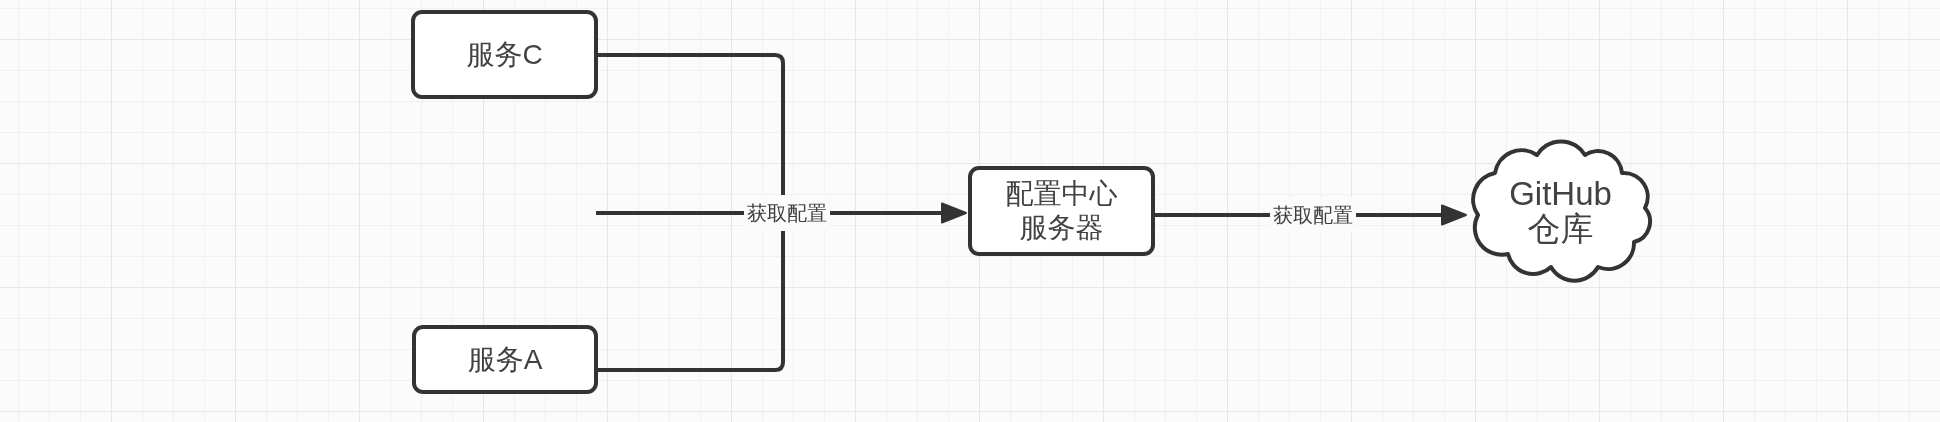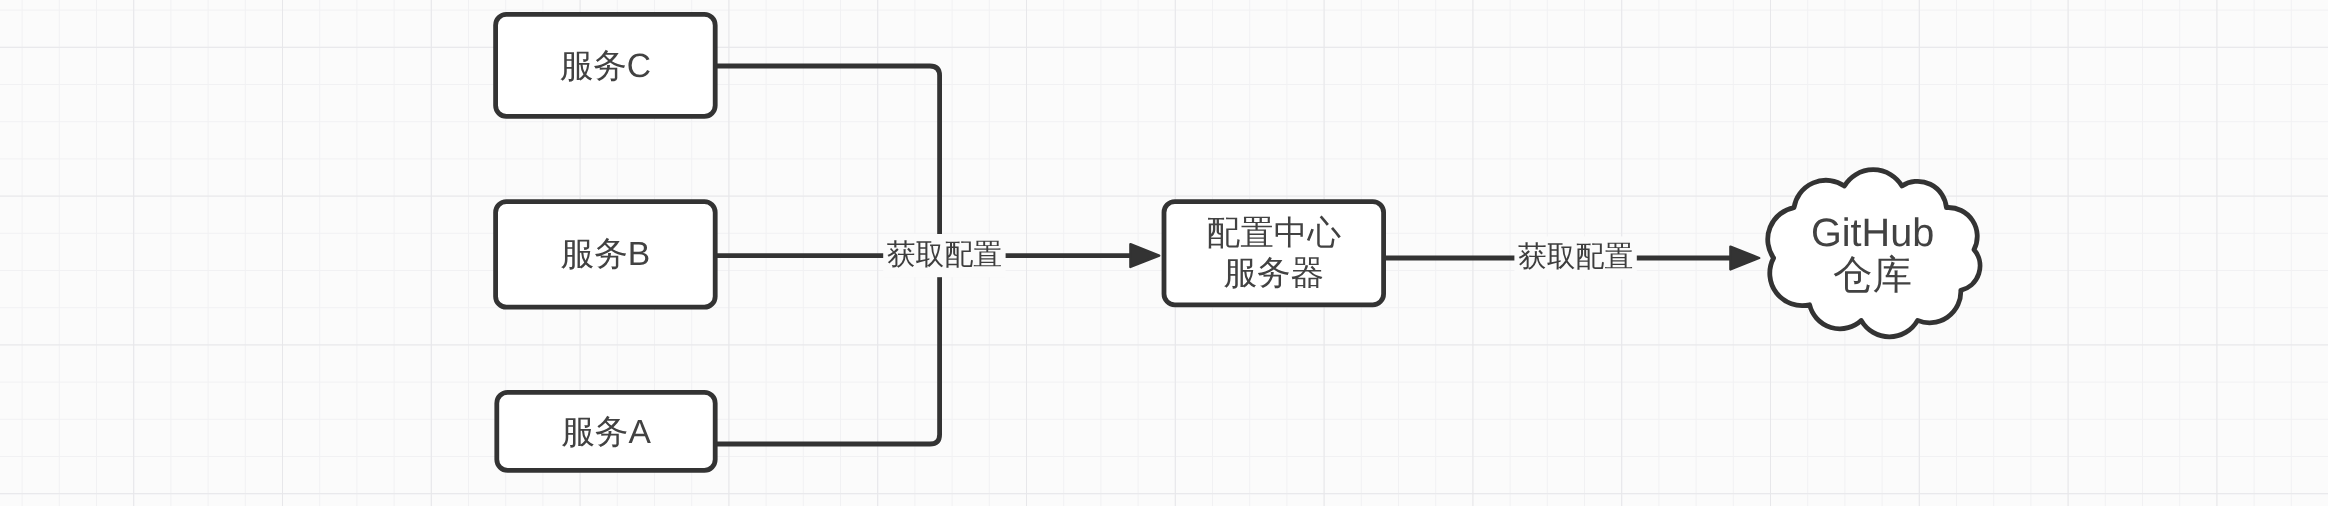--- a/index.html
+++ b/index.html
@@ -60,21 +60,21 @@
     font-size: 33px;
     line-height: 35px;
     text-align: center;
     white-space: nowrap;
   }
   .edge-label {
     position: absolute;
     transform: translate(-50%, -50%);
     background: #fbfbfb;
     color: #3d3d3d;
-    font-size: 24px;
+    font-size: 20px;
     line-height: 30px;
     padding: 3px 3px;
     white-space: nowrap;
   }
   .edge-label-1 { left: 787px;  top: 213px; }
   .edge-label-2 { left: 1313px; top: 215px; }
 </style>
 </head>
 <body>
 
@@ -101,23 +101,20 @@
              A 27 27 0 0 1 83 126
              A 26 26 0 0 1 40 113
              A 27 27 0 0 1 10 74
              Z" fill="#ffffff" stroke="#333333" stroke-width="4" stroke-linejoin="round"></path>
   </svg>
 
   <div class="node node-service-c">
     <span>服务C</span>
   </div>
 
-  <div class="node node-service-b">
-    <span>服务B</span>
-  </div>
 
   <div class="node node-service-a">
     <span>服务A</span>
   </div>
 
   <div class="node node-config">
     <span>配置中心</span>
     <span>服务器</span>
   </div>
 

